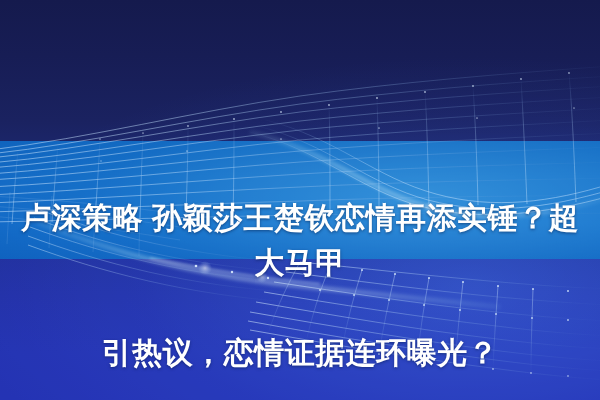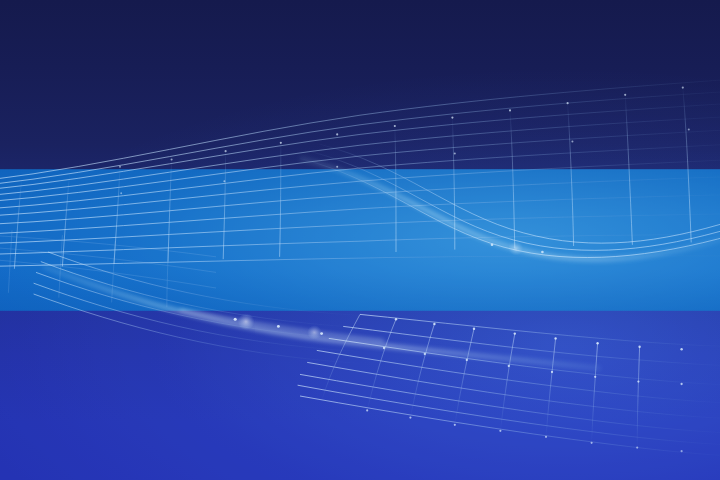--- a/index.html
+++ b/index.html
@@ -269,15 +269,17 @@
     </g>
 
     <g>
       <circle cx="205" cy="268" r="7" fill="url(#nodeGlow)" opacity="0.55"></circle>
       <circle cx="262" cy="277" r="6" fill="url(#nodeGlow)" opacity="0.45"></circle>
       <circle cx="430" cy="207" r="6" fill="url(#nodeGlow)" opacity="0.40"></circle>
     </g>
   </svg>
 
   <div class="headline">
+    <span class="ln">卢深策略 孙颖莎王楚钦恋情再添实锤？超大马甲</span>
+    <span class="ln">引热议，恋情证据连环曝光？</span>
   </div>
 
 </div>
 
 </body></html>

